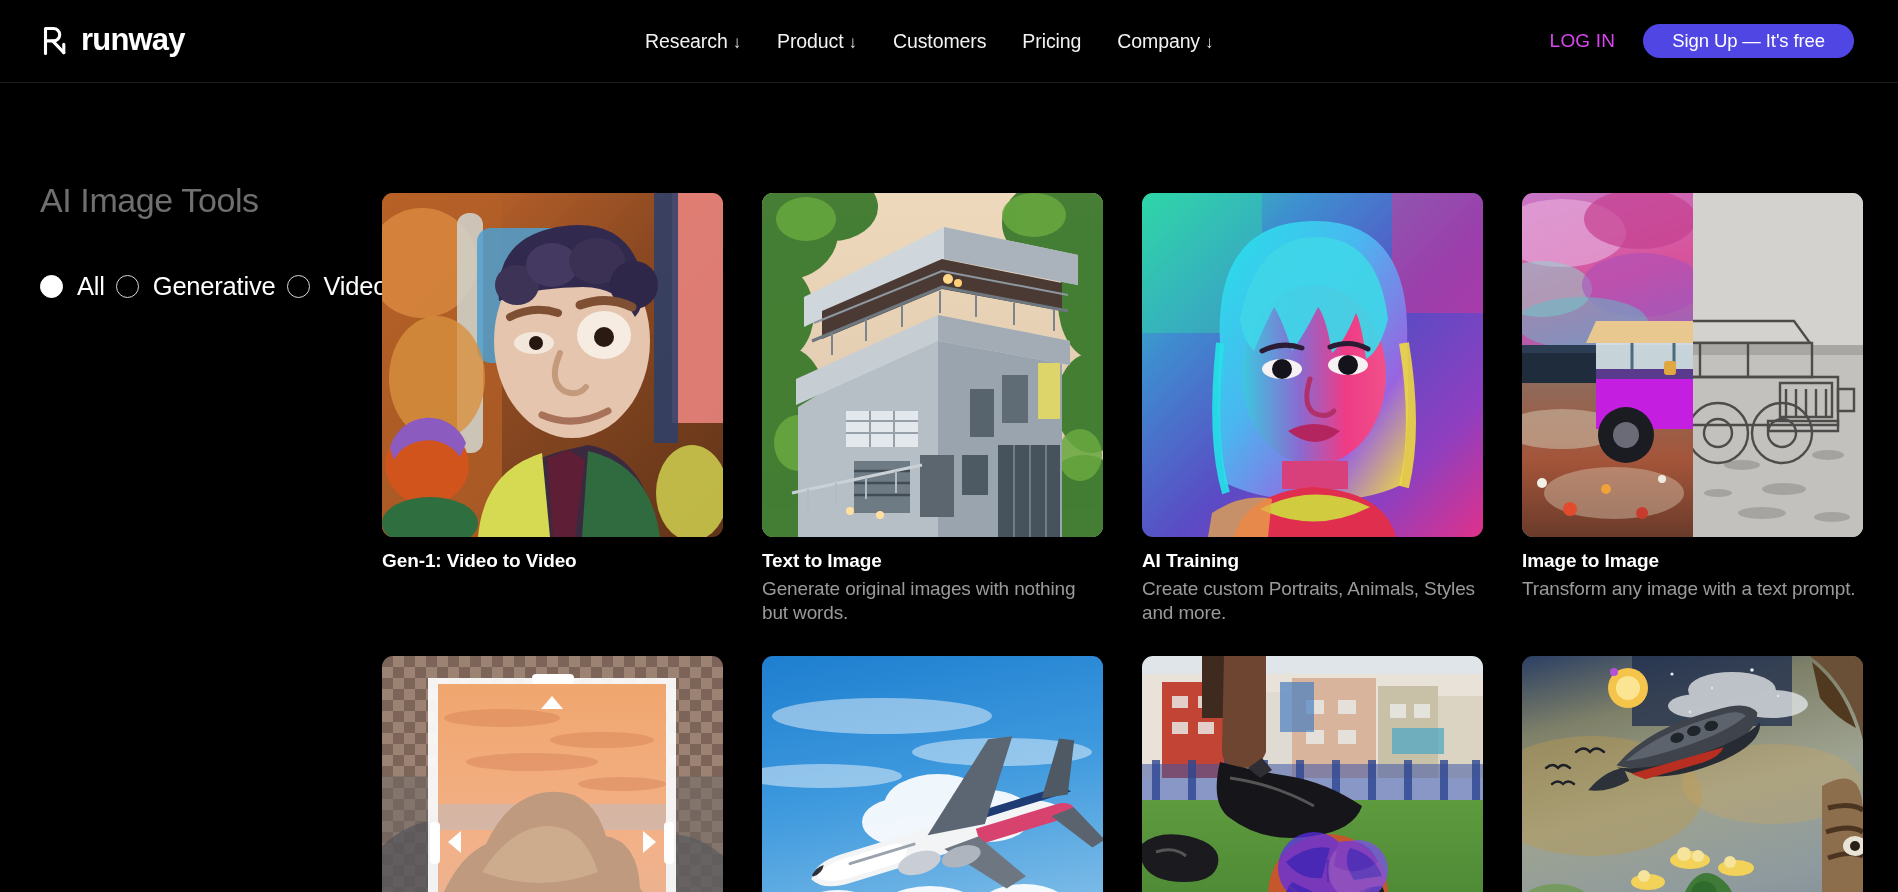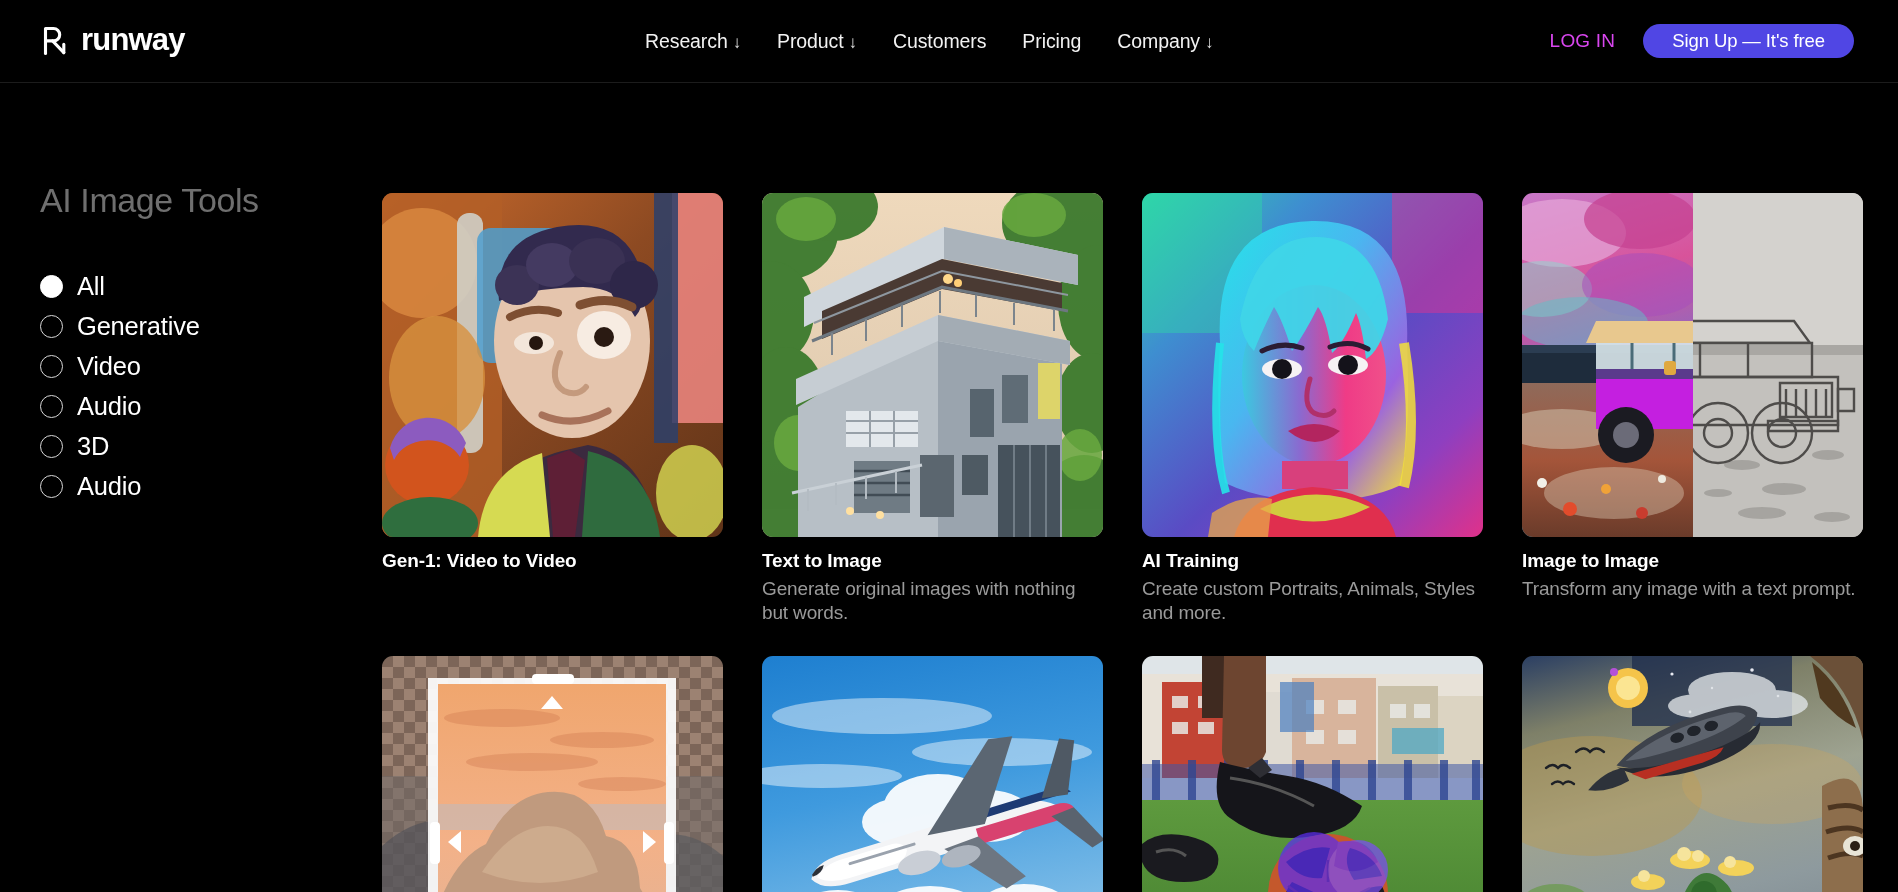--- a/index.html
+++ b/index.html
@@ -74,21 +74,21 @@
     padding: 98px 0 0 40px;
     flex-shrink: 0;
   }
   .sidebar-title {
     font-size: 34px;
     color: #6f6f6f;
     font-weight: 400;
     letter-spacing: -0.4px;
     margin-bottom: 52px;
   }
-  .filter-list { display: flex; flex-direction: column; gap: 11px; }
+  .filter-list { display: flex; flex-direction: row; gap: 11px; }
   .filter-item {
     display: flex; align-items: center; gap: 14px;
     cursor: pointer; width: max-content;
   }
   .radio {
     width: 23px; height: 23px;
     border-radius: 50%;
     border: 1.8px solid #d9d9d9;
     flex-shrink: 0;
     background: transparent;

